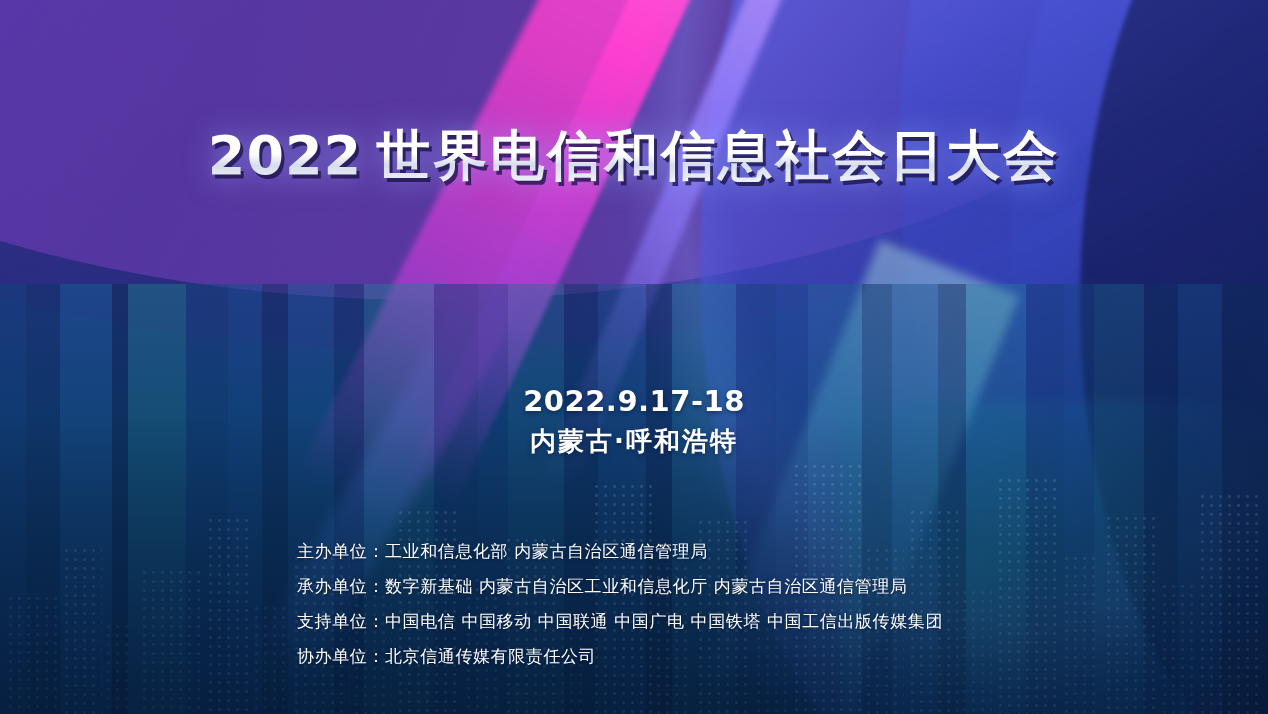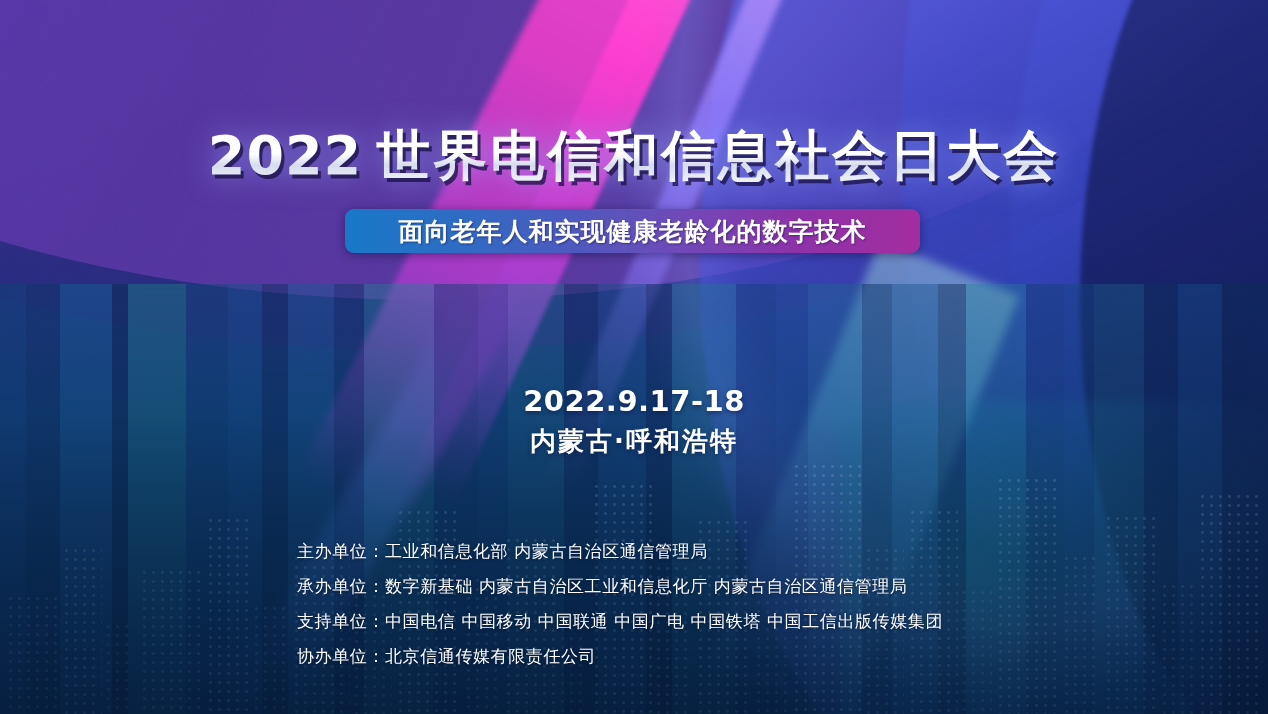--- a/index.html
+++ b/index.html
@@ -317,23 +317,20 @@
 
   <div class="bottom-fade"></div>
 
   <div class="content">
 
     <div class="title-cn">
       <span class="yr">2022</span><span>世界电信和信息社会日大会</span>
     </div>
 
 
-    <div class="theme-banner">
-      <span class="txt">面向老年人和实现健康老龄化的数字技术</span>
-    </div>
 
 
     <div class="date">2022.9.17-18</div>
     <div class="city">内蒙古·呼和浩特</div>
 
     <div class="credits">
       <div class="credit-line">主办单位：工业和信息化部  内蒙古自治区通信管理局</div>
       <div class="credit-line">承办单位：数字新基础  内蒙古自治区工业和信息化厅  内蒙古自治区通信管理局</div>
       <div class="credit-line">支持单位：中国电信  中国移动  中国联通  中国广电  中国铁塔  中国工信出版传媒集团</div>
       <div class="credit-line">协办单位：北京信通传媒有限责任公司</div>

